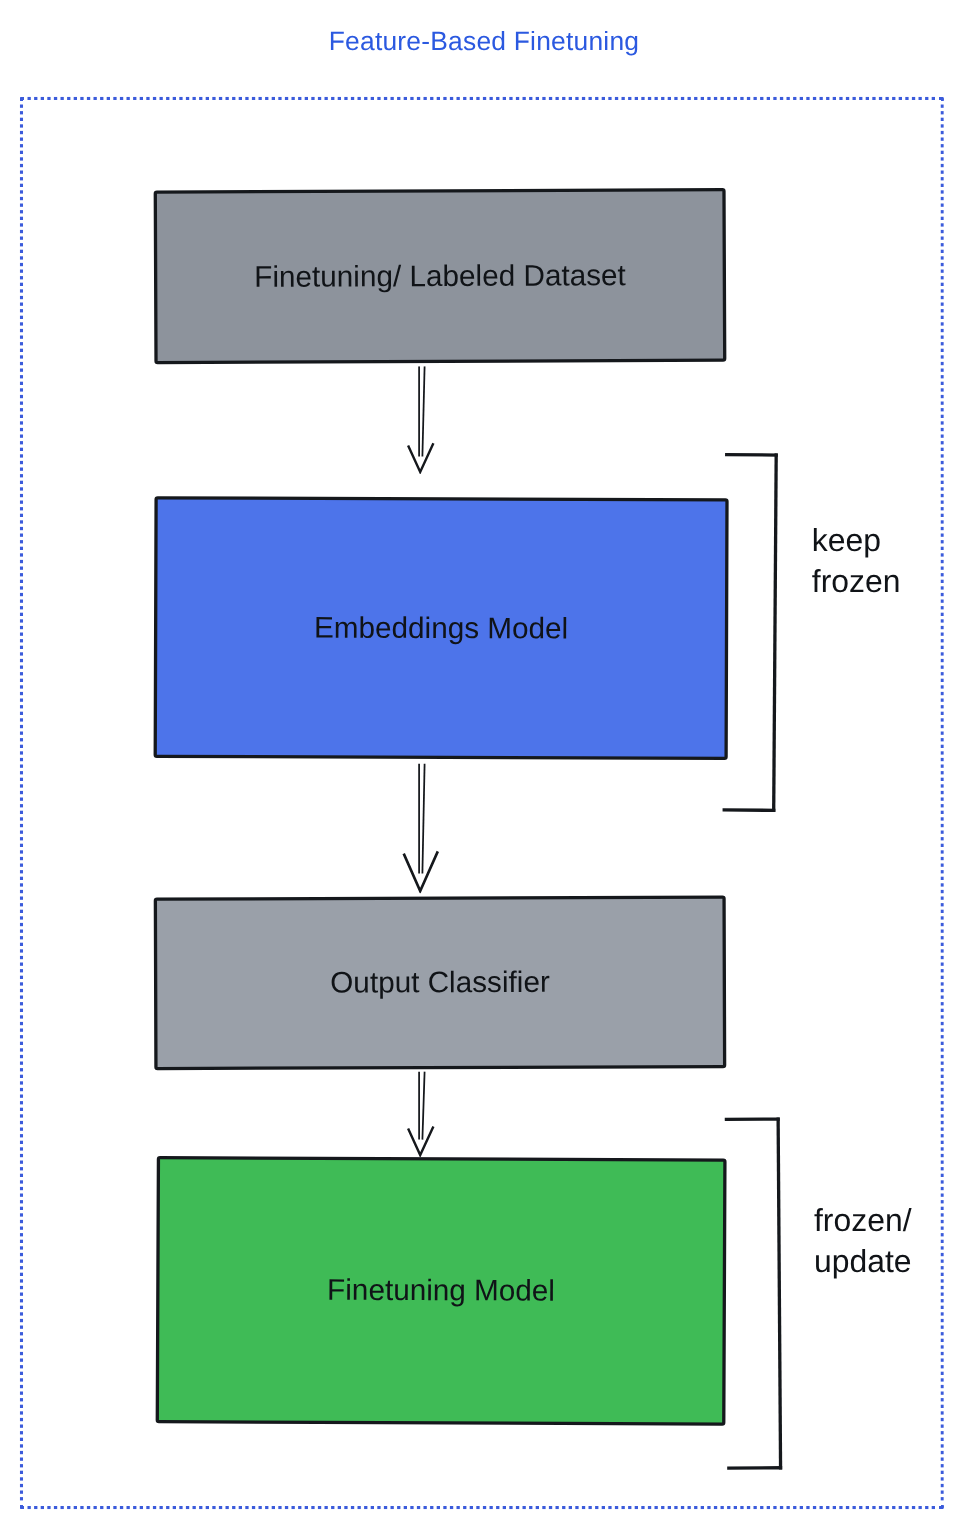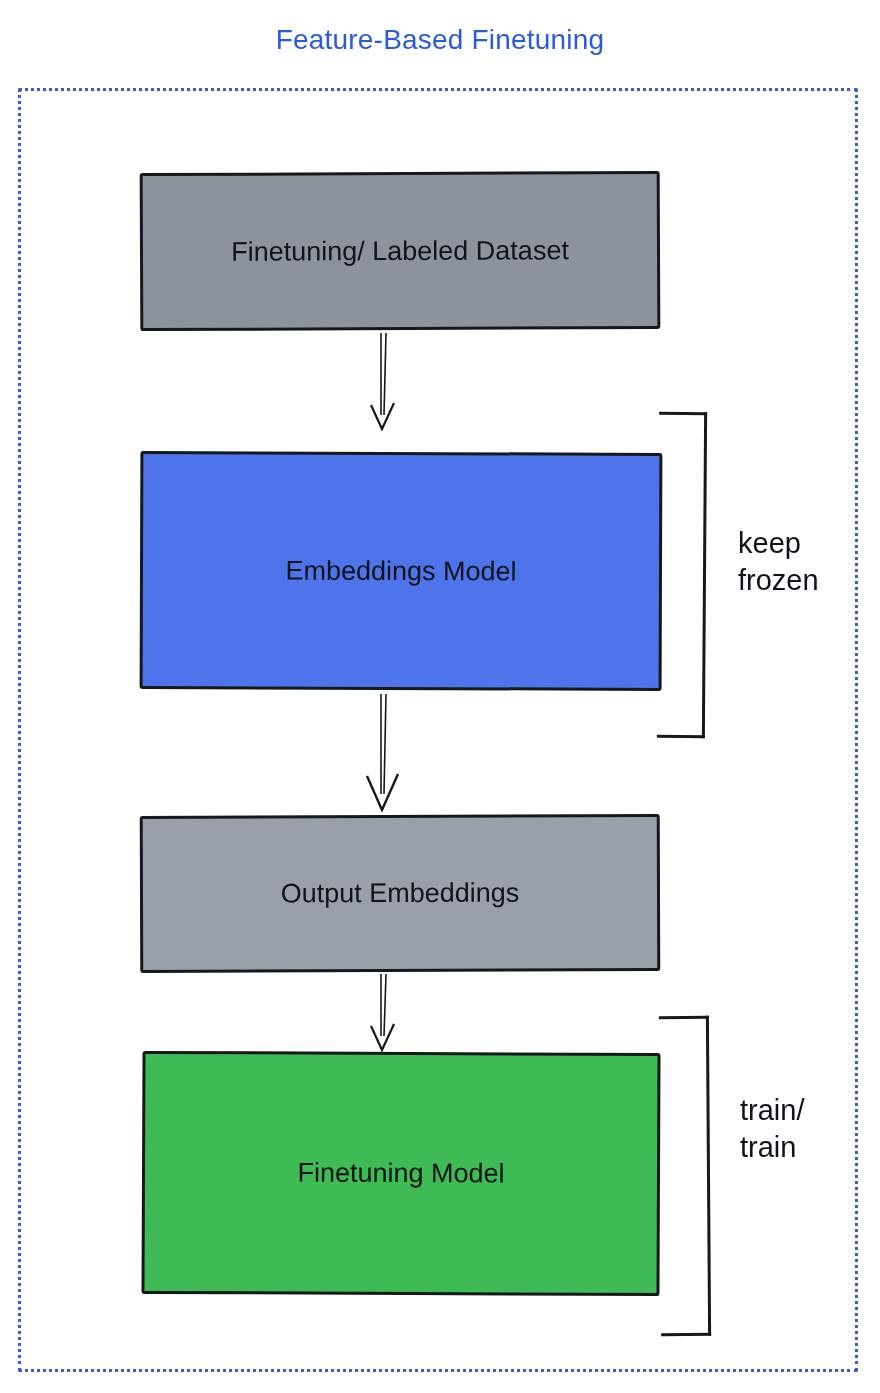--- a/index.html
+++ b/index.html
@@ -14,21 +14,21 @@
     height: 1393px;
     background: #ffffff;
     overflow: hidden;
   }
   .diagram-title {
     position: absolute;
     top: 24px;
     left: 0;
     width: 100%;
     text-align: center;
-    font-size: 28px;
+    font-size: 24px;
     font-weight: 500;
     color: #2b59e0;
     letter-spacing: 0.2px;
   }
   .frame {
     position: absolute;
     left: 18px;
     top: 88px;
     width: 840px;
     height: 1284px;
@@ -82,21 +82,21 @@
     left: 660px; top: 1016px; width: 50px; height: 320px;
     transform: rotate(-0.4deg);
   }
   .side-label {
     position: absolute;
     font-size: 29px;
     color: #101317;
     line-height: 37px;
     width: 120px;
   }
-  .label-frozen { left: 738px; top: 525px; }
+  .label-frozen { left: 738px; top: 474px; }
   .label-train  { left: 740px; top: 1092px; }
 </style>
 </head>
 <body>
 
 <div class="canvas">
 
   <div class="diagram-title" style="color: rgb(43, 89, 224);">Feature-Based Finetuning</div>
 
   <div class="frame" style="border-color: rgb(59, 91, 219);"></div>
@@ -118,29 +118,29 @@
   <div class="bracket bracket-frozen"></div>
   <div class="side-label label-frozen">keep frozen</div>
 
   <svg class="arrow" style="left:358px; top:694px;" width="50" height="118">
     <line x1="23" y1="0" x2="23" y2="100" stroke="#15181c" stroke-width="1.6"></line>
     <line x1="28" y1="0" x2="26" y2="100" stroke="#15181c" stroke-width="1.6"></line>
     <path d="M9 82 L24 116 L40 80" fill="none" stroke="#15181c" stroke-width="2.4"></path>
   </svg>
 
   <div class="node node-embeddings" style="background-color: rgb(154, 160, 169);">
-    <span>Output Embeddings</span>
+    <span>Output Classifier</span>
   </div>
 
   <svg class="arrow" style="left:360px; top:974px;" width="46" height="78">
     <line x1="21" y1="0" x2="21" y2="62" stroke="#15181c" stroke-width="1.6"></line>
     <line x1="26" y1="0" x2="24" y2="62" stroke="#15181c" stroke-width="1.6"></line>
     <path d="M11 52 L22 76 L34 50" fill="none" stroke="#15181c" stroke-width="2.2"></path>
   </svg>
 
   <div class="node node-classifier" style="background-color: rgb(63, 187, 86);">
     <span>Finetuning Model</span>
   </div>
 
   <div class="bracket bracket-train"></div>
-  <div class="side-label label-train">train/ train</div>
+  <div class="side-label label-train">frozen/ update</div>
 
 </div>
 
 </body></html>

